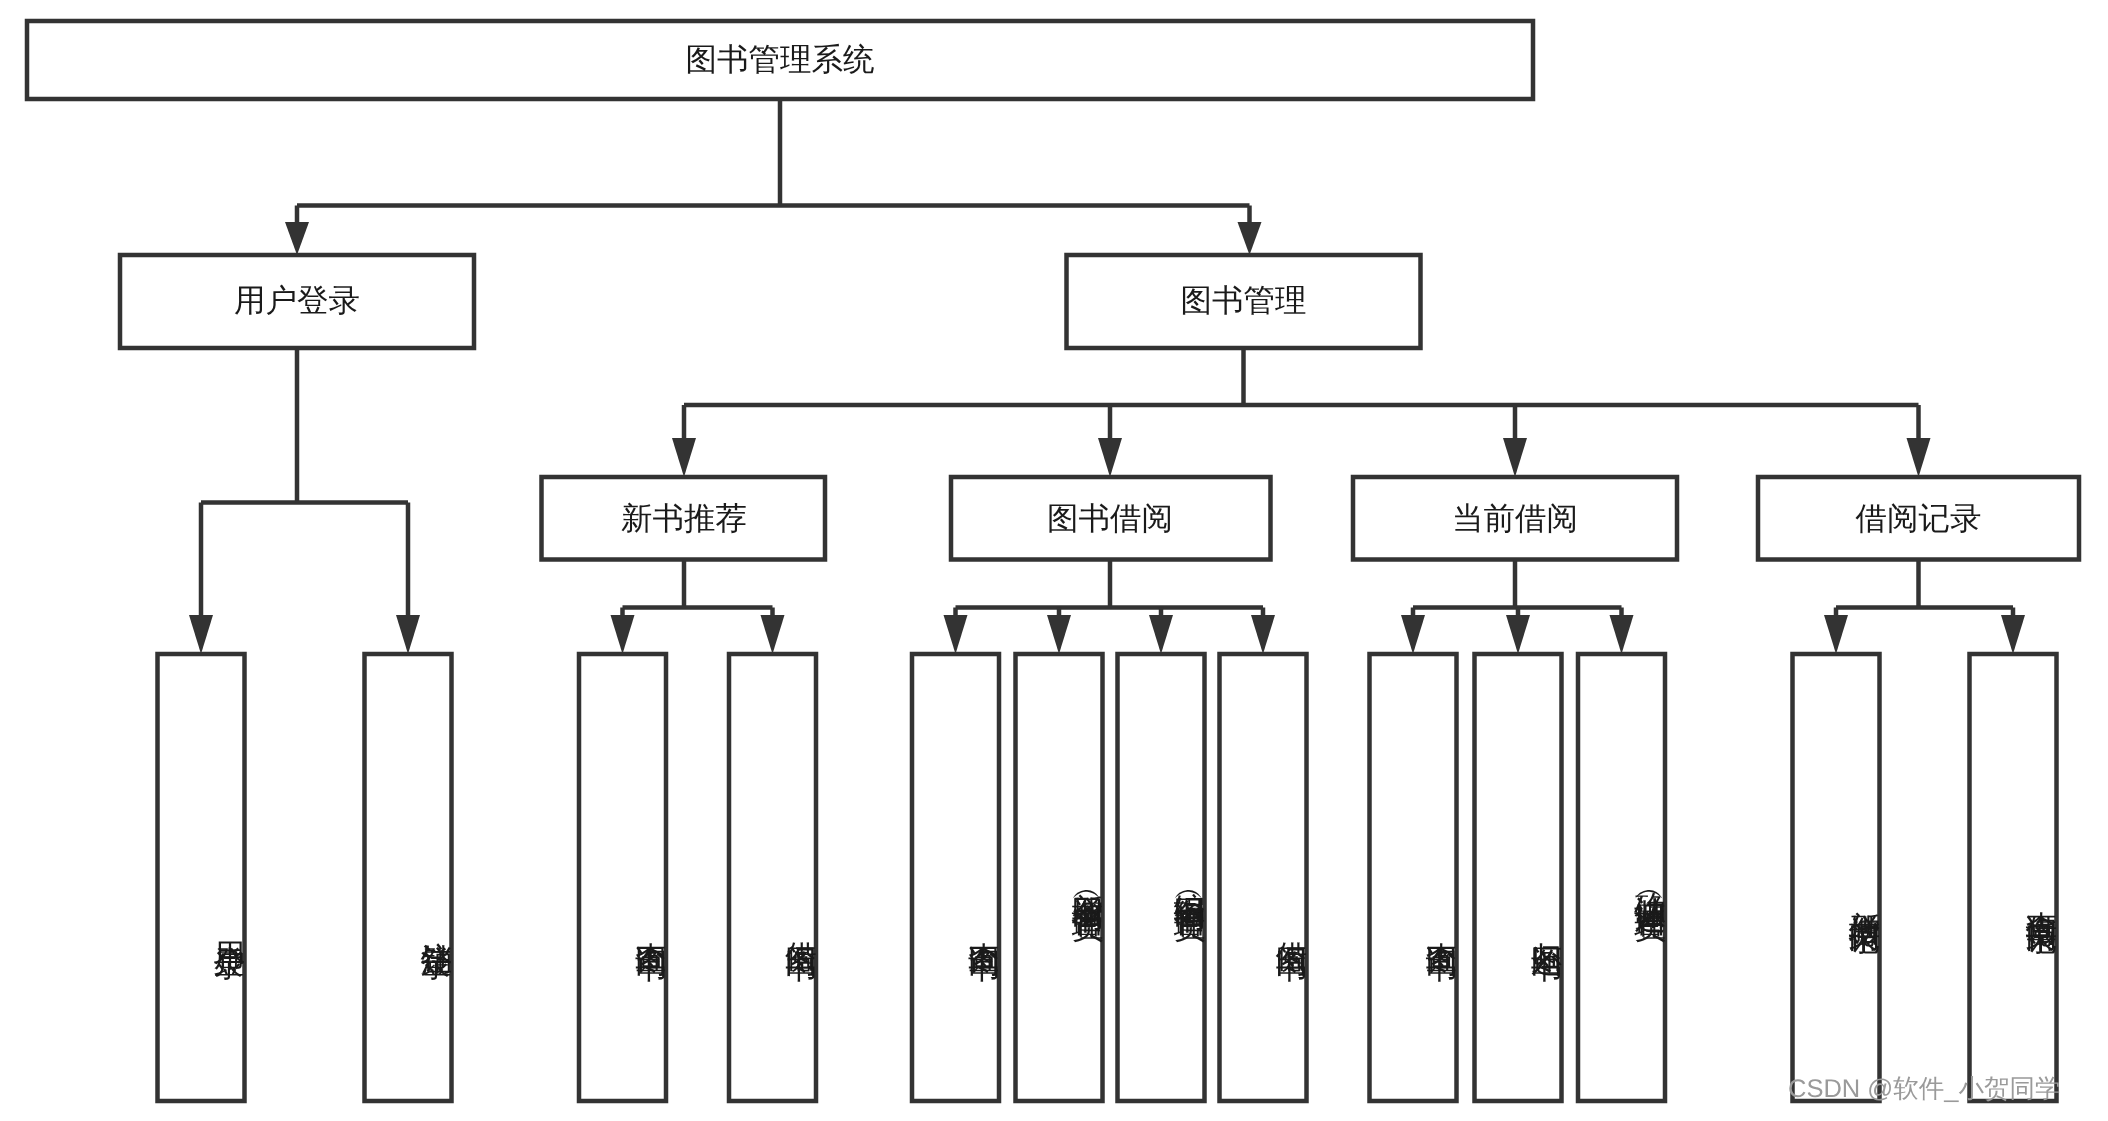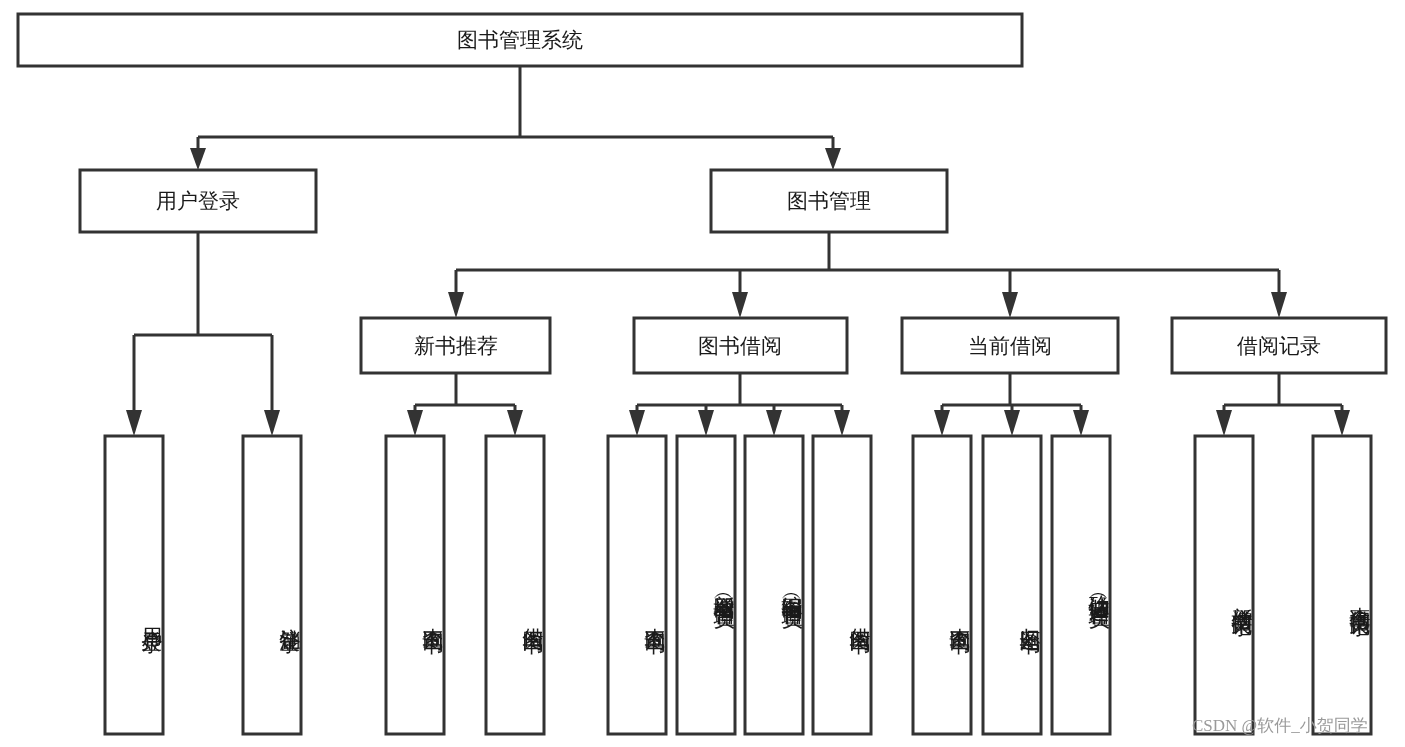--- a/index.html
+++ b/index.html
@@ -59,21 +59,21 @@
     white-space: nowrap;
     display: flex;
     align-items: flex-start;
     justify-content: center;
     pointer-events: none;
   }
   .watermark {
     position: absolute;
     left: 1192px;
     top: 714px;
-    font-family: Liberation Serif, serif;
+    font-family: Liberation Sans, sans-serif;
     font-size: 17px;
     color: #9a9a9a;
     white-space: nowrap;
   }
 </style>
 </head>
 <body>
 
 <div id="diagram-root">
 

